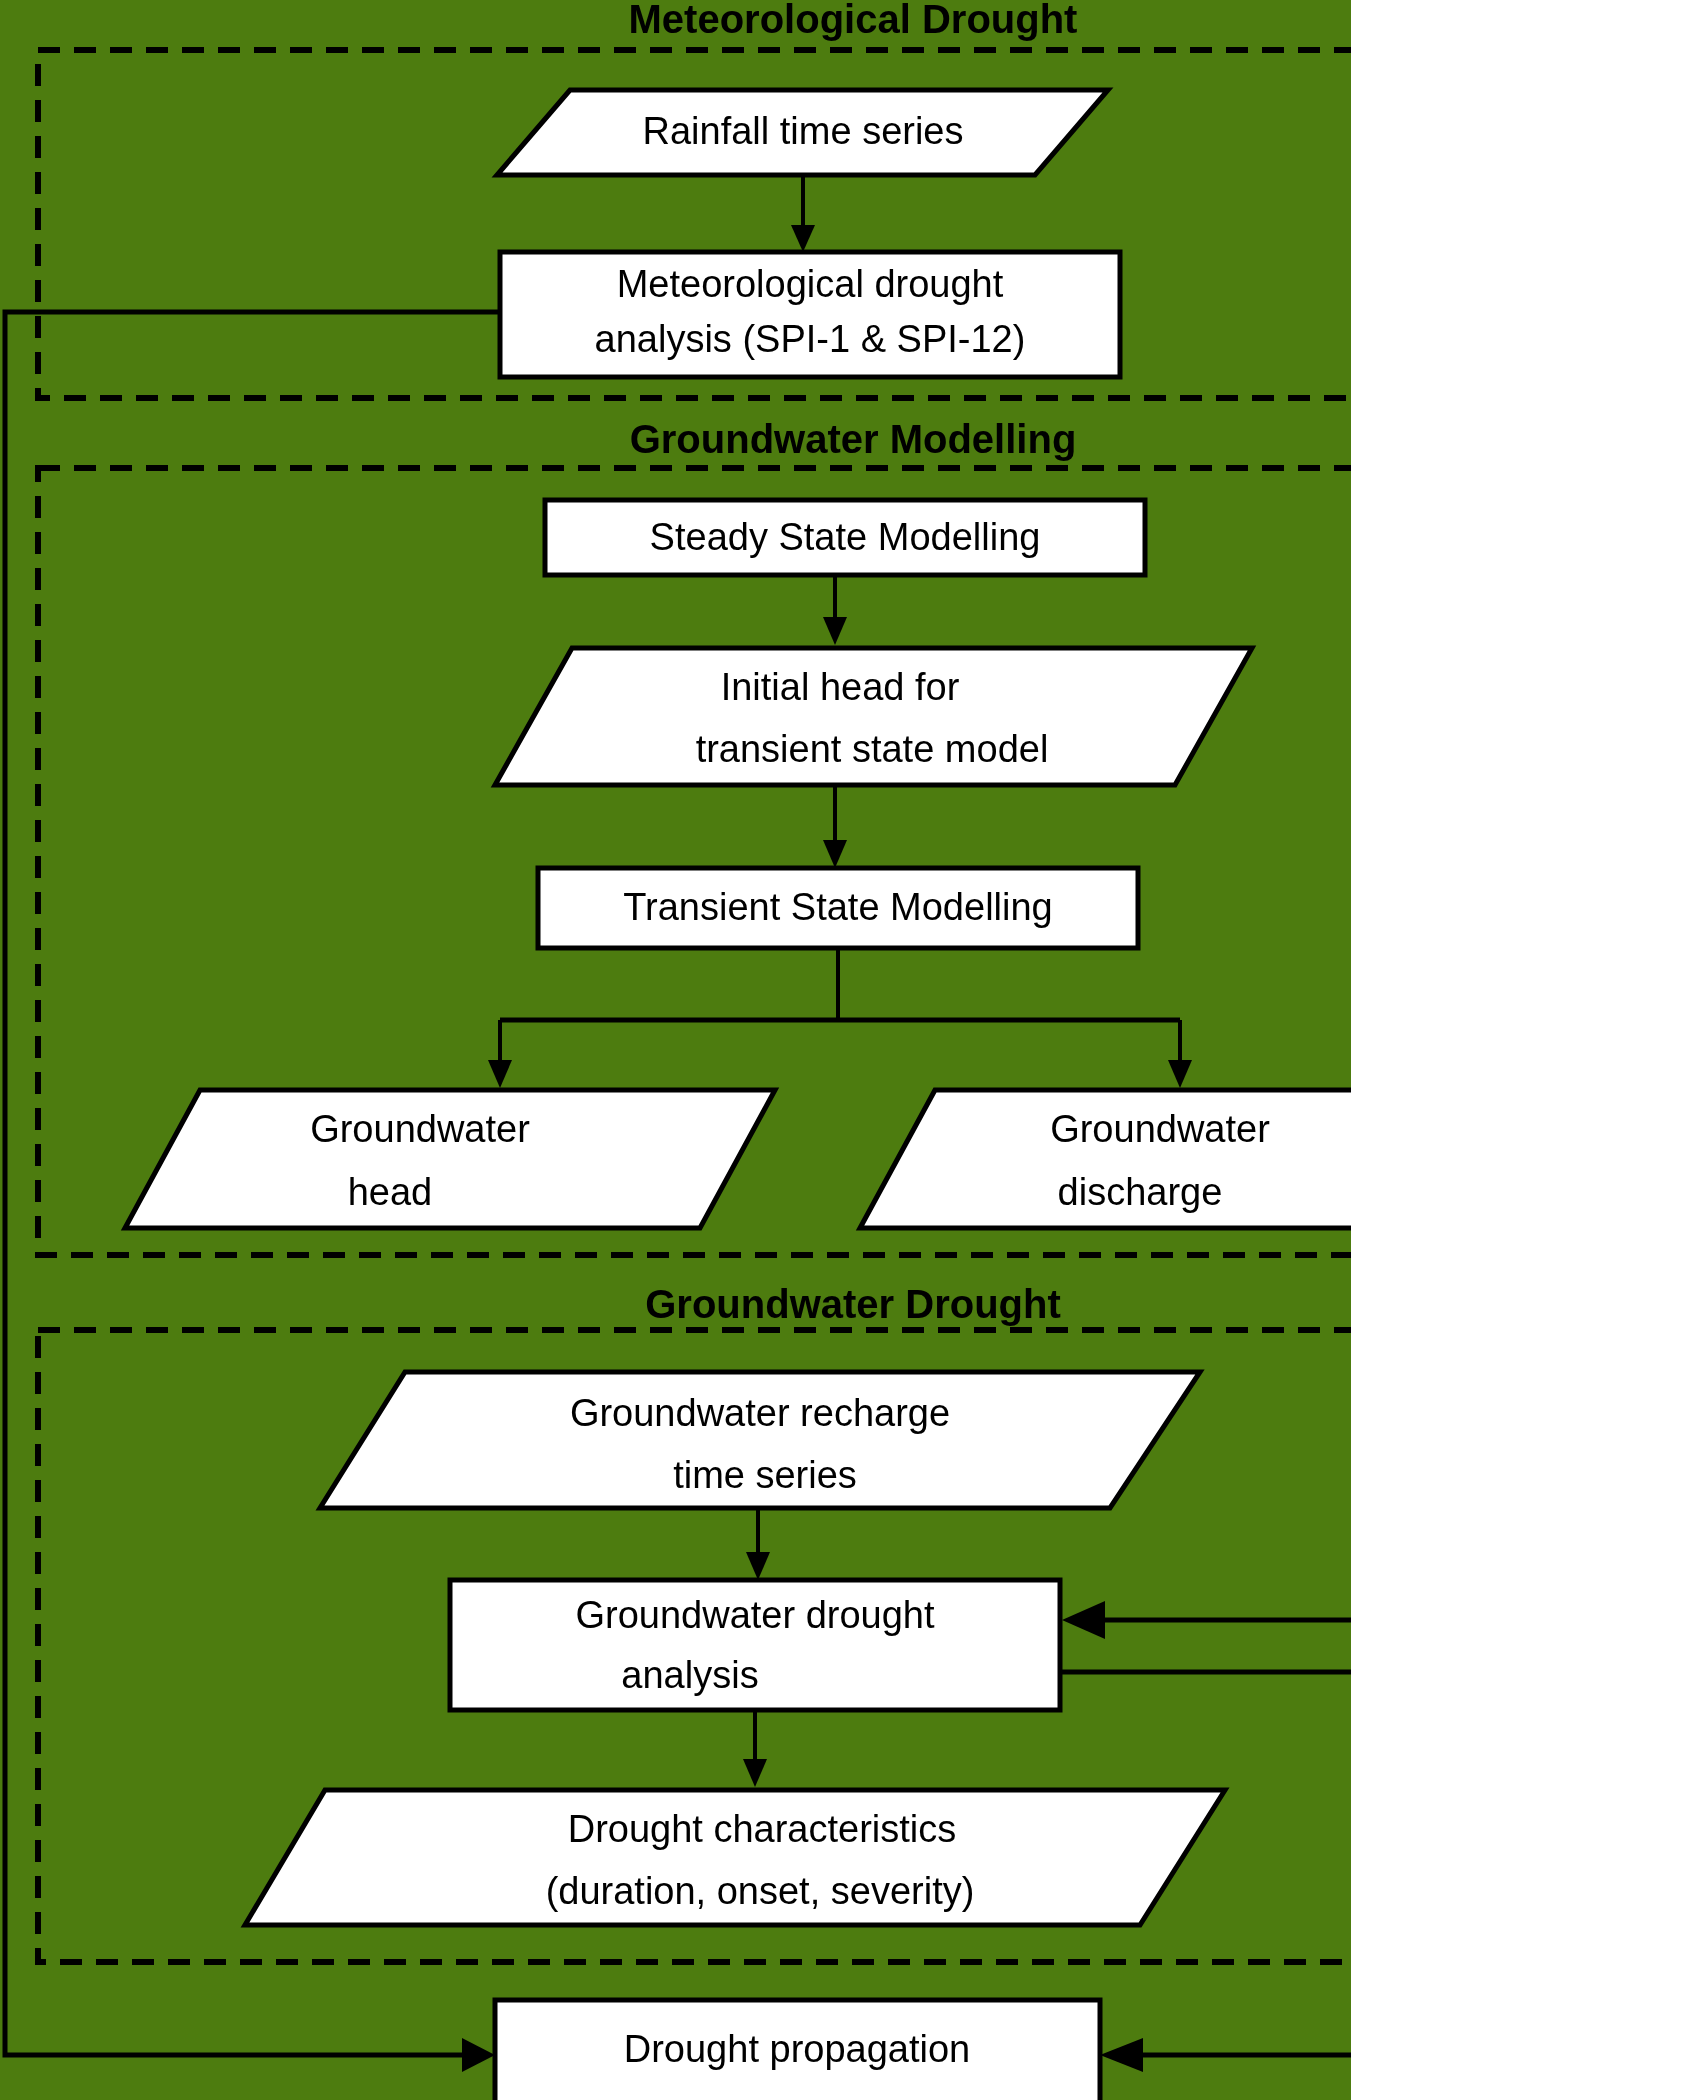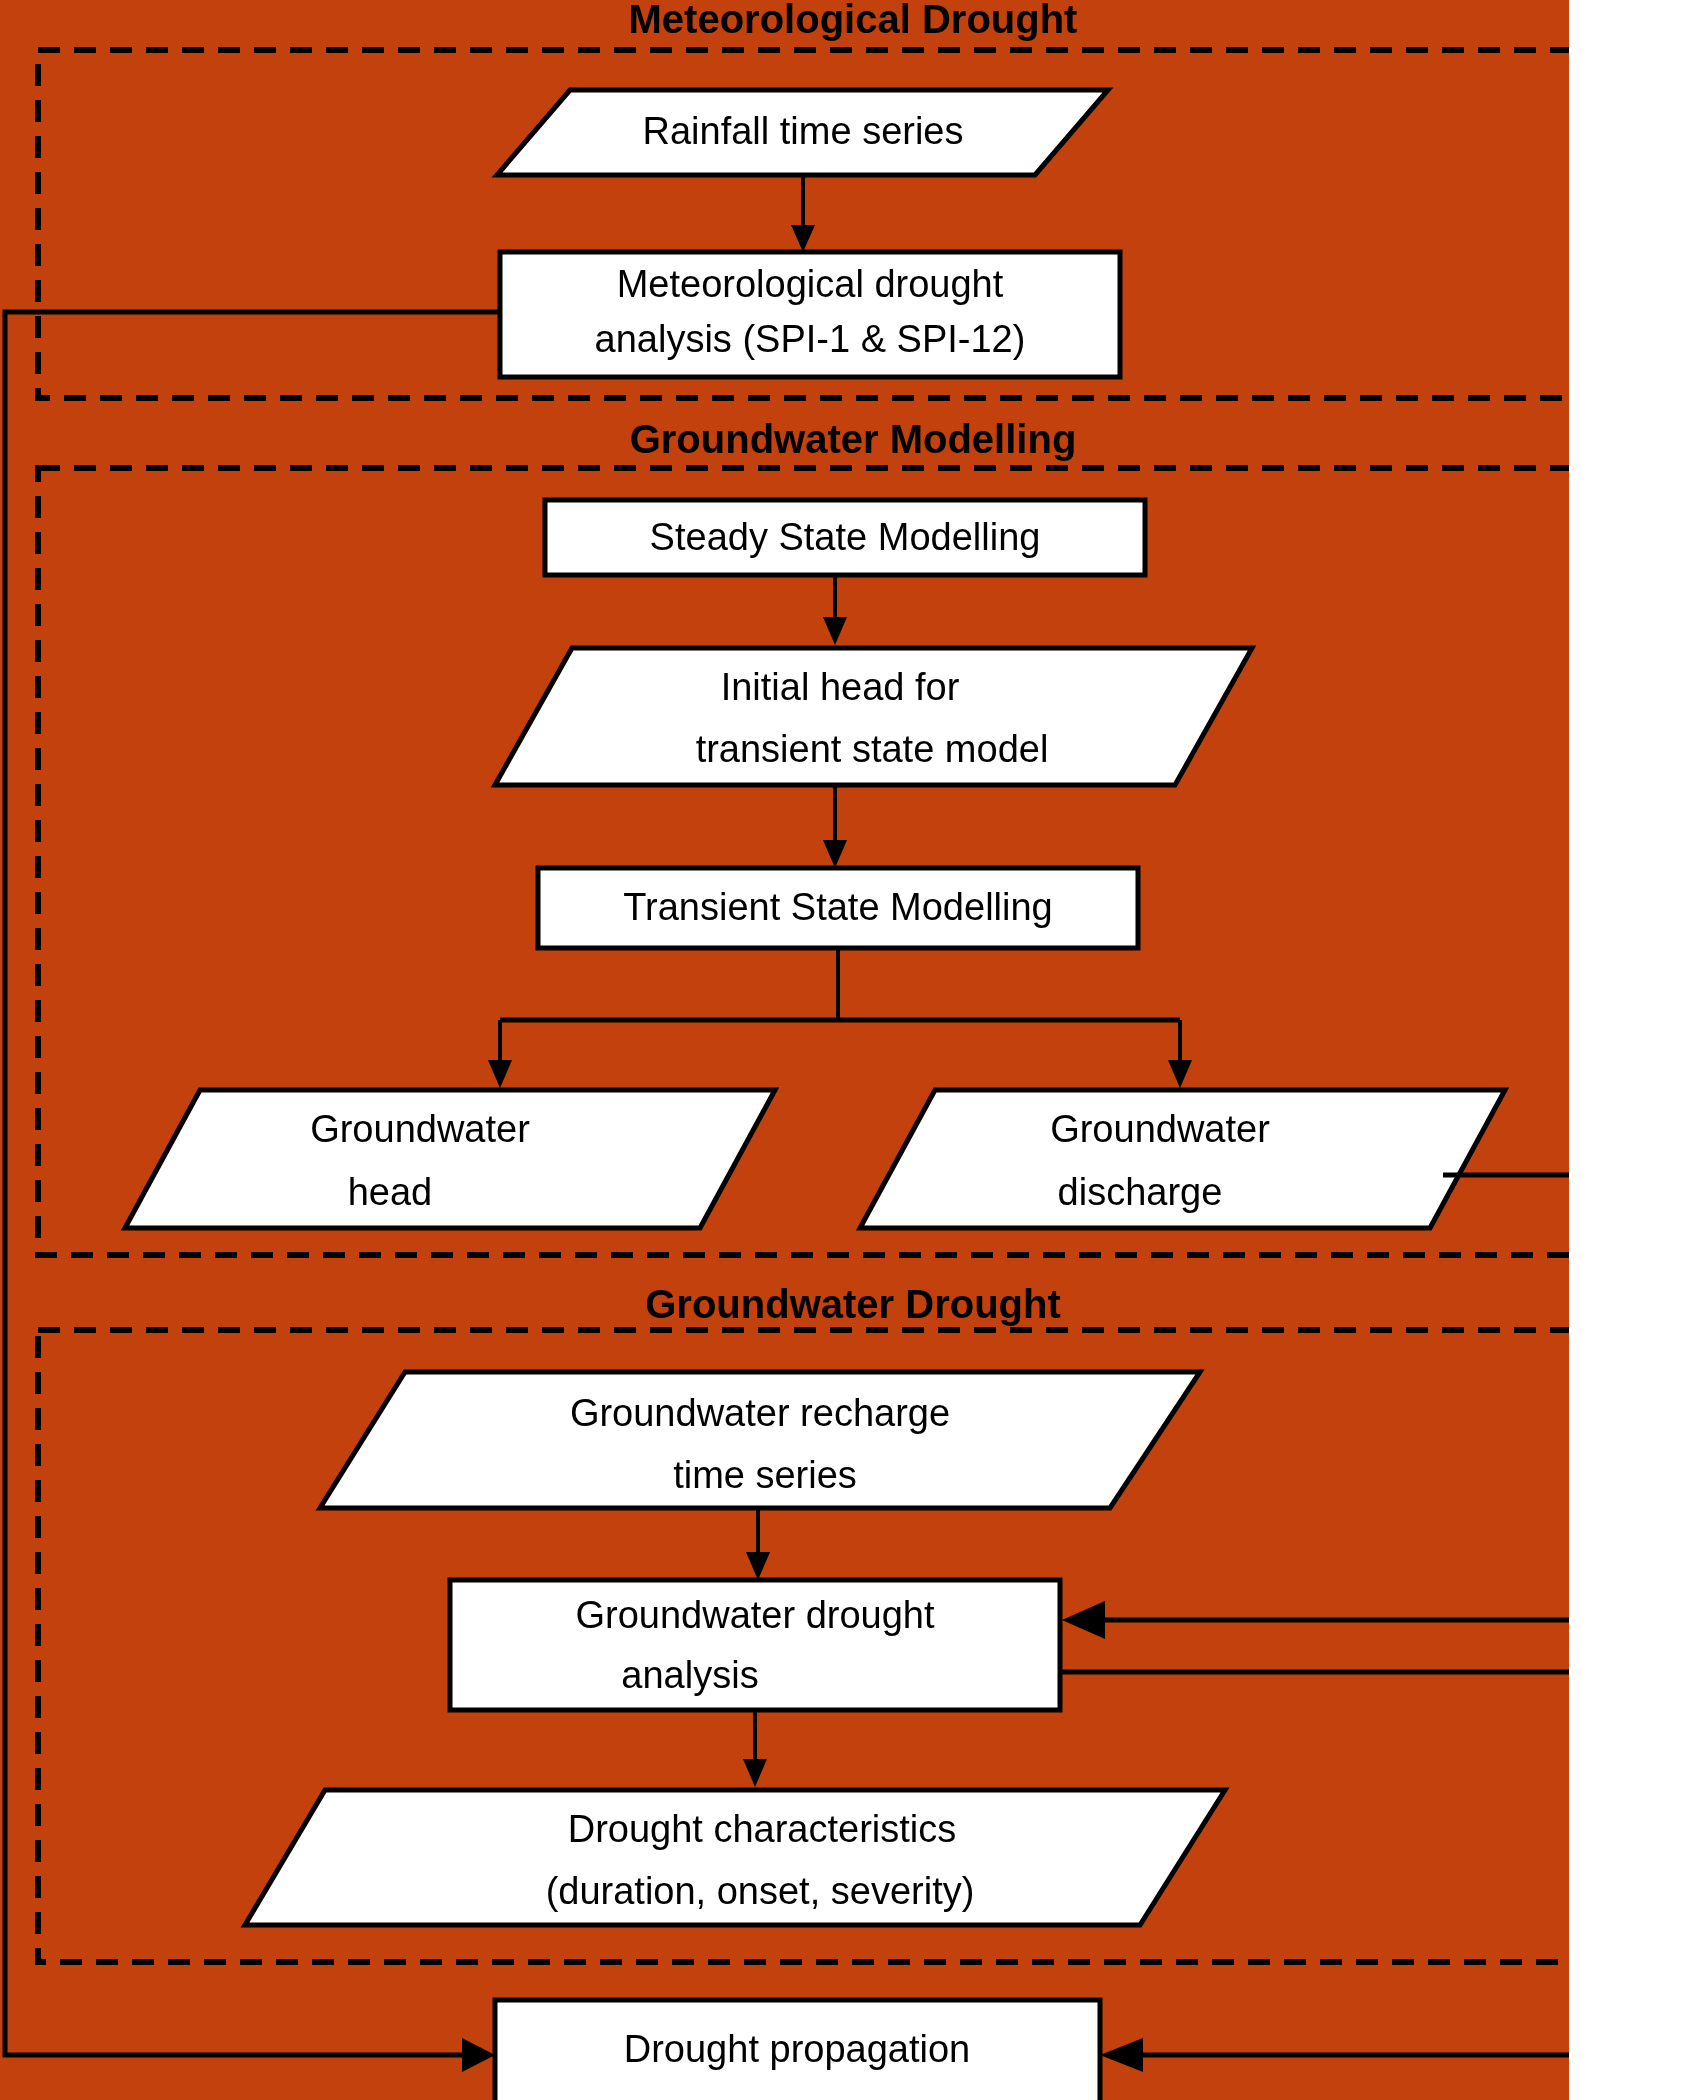--- a/index.html
+++ b/index.html
@@ -5,23 +5,23 @@
   html, body {
     margin: 0;
     padding: 0;
     background: #ffffff;
   }
   body {
     font-family: "Liberation Sans", sans-serif;
   }
   #flowchart-root {
     position: relative;
-    width: 1569px;
+    width: 1351px;
     height: 2100px;
-    background: #c2410c;
+    background: #4d7c0f;
     overflow: hidden;
     text-decoration: underline;
   }
   svg.chart-svg {
     display: block;
     width: 1707px;
     height: 2100px;
   }
   .sect-title {
     font-family: "Liberation Sans", sans-serif;

